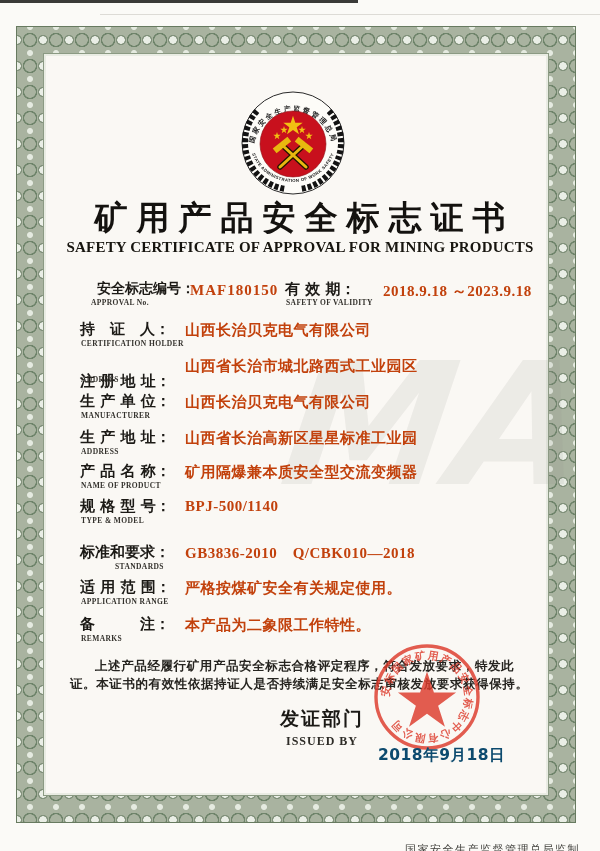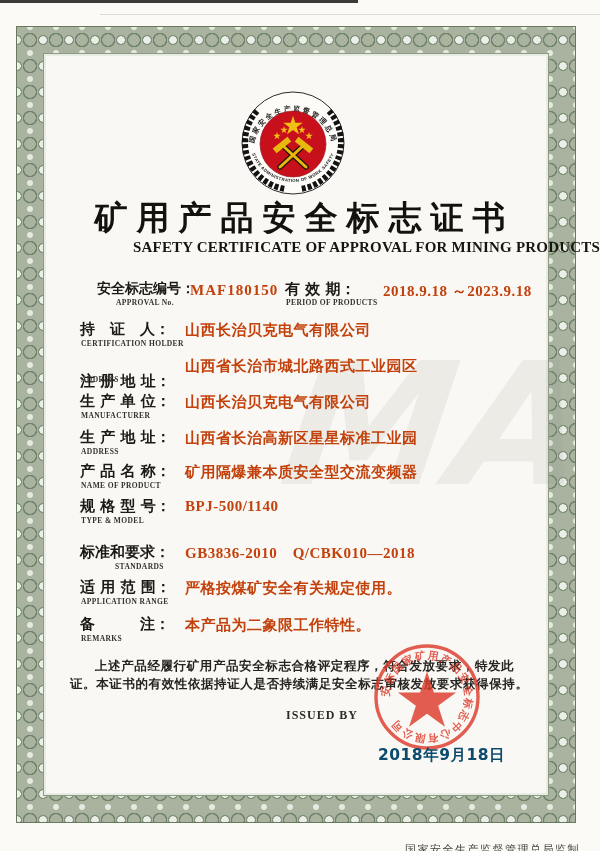--- a/index.html
+++ b/index.html
@@ -48,21 +48,21 @@
   
   .emblem { left:238px; top:88px; width:110px; height:110px; }
 
   
   .title-zh {
     left:0; top:196px; width:600px; text-align:center;
     font-size:33px; font-weight:bold; letter-spacing:9px; text-indent:9px;
     color:#14120f; font-family:"DejaVu Sans",sans-serif;
   }
   .title-en {
-    left:0; top:239px; width:600px; text-align:right;
+    left:0; top:239px; width:600px; text-align:center;
     font-family:"Liberation Serif","DejaVu Serif",serif;
     font-size:15px; font-weight:bold; letter-spacing:0.2px; color:#17150f;
   }
 
   
   .zh-label { position:absolute; font-size:15px; font-weight:600; color:#1c1a16; white-space:nowrap;
     font-family:"DejaVu Sans",sans-serif; }
   .en-label { position:absolute; font-size:7.5px; font-weight:bold; letter-spacing:0.4px; color:#33312c;
     font-family:"Liberation Serif","DejaVu Serif",serif; white-space:nowrap; }
   .value { position:absolute; font-size:15px; font-weight:600; color:#c2410c; white-space:nowrap;
@@ -141,24 +141,24 @@
     <path d="M6,-16 L16,-8" stroke="#e8b80f" stroke-width="6" stroke-linecap="square"></path>
     <path d="M-6,-16 L-16,-8" stroke="#e8b80f" stroke-width="6" stroke-linecap="square"></path>
   </g>
 </svg>
 
 <div class="abs title-zh">矿用产品安全标志证书</div>
 <div class="abs title-en">SAFETY CERTIFICATE OF APPROVAL FOR MINING PRODUCTS</div>
 
 <div>
   <span class="zh-label" style="left:97px; top:280px; font-size:14px;">安全标志编号：</span>
-  <span class="en-label" style="left:116px; top:298px;">APPROVAL No.</span>
+  <span class="en-label" style="left:91px; top:298px;">APPROVAL No.</span>
   <span class="value" style="left:190px; top:282px; letter-spacing:1px;">MAF180150</span>
   <span class="zh-label" style="left:285px; top:280px; font-size:15px;">有 效 期：</span>
-  <span class="en-label" style="left:286px; top:298px;">PERIOD OF PRODUCTS</span>
+  <span class="en-label" style="left:286px; top:298px;">SAFETY OF VALIDITY</span>
   <span class="value" style="left:383px; top:282px;">2018.9.18 ～2023.9.18</span>
 </div>
 
 <div>
   <span class="zh-label" style="left:80px; top:320px;">持　证　人：</span>
   <span class="en-label" style="left:81px; top:339px;">CERTIFICATION HOLDER</span>
   <span class="value" style="left:185px; top:321px;">山西长治贝克电气有限公司</span>
 </div>
 <div>
   <span class="zh-label" style="left:80px; top:356px;margin-top:16px;">注 册 地 址：</span>
@@ -197,20 +197,21 @@
 </div>
 <div>
   <span class="zh-label" style="left:80px; top:615px;">备　　　注：</span>
   <span class="en-label" style="left:81px; top:634px;">REMARKS</span>
   <span class="value" style="left:185px; top:616px;">本产品为二象限工作特性。</span>
 </div>
 
 <div class="abs declaration">上述产品经履行矿用产品安全标志合格评定程序，符合发放要求，特发此证。本证书的有效性依据持证人是否持续满足安全标志审核发放要求获得保持。</div>
 
 <div class="abs issuer">
+  <div class="issuer-zh">发证部门</div>
   <div class="issuer-en">ISSUED BY</div>
 </div>
 
 <svg class="abs seal" viewBox="0 0 150 150">
   <g opacity="0.82">
     <circle cx="75" cy="75" r="51" fill="none" stroke="#dd3b2c" stroke-width="3.4"></circle>
     <path id="sealArc" d="M37,75 A38,38 0 1 1 113,75 A38,38 0 1 1 37,75" fill="none"></path>
     <text font-size="10.5" font-weight="bold" fill="#dd3b2c" letter-spacing="1.5">
       <textPath href="#sealArc" startOffset="0">安标国家矿用产品安全标志中心有限公司</textPath>
     </text>

